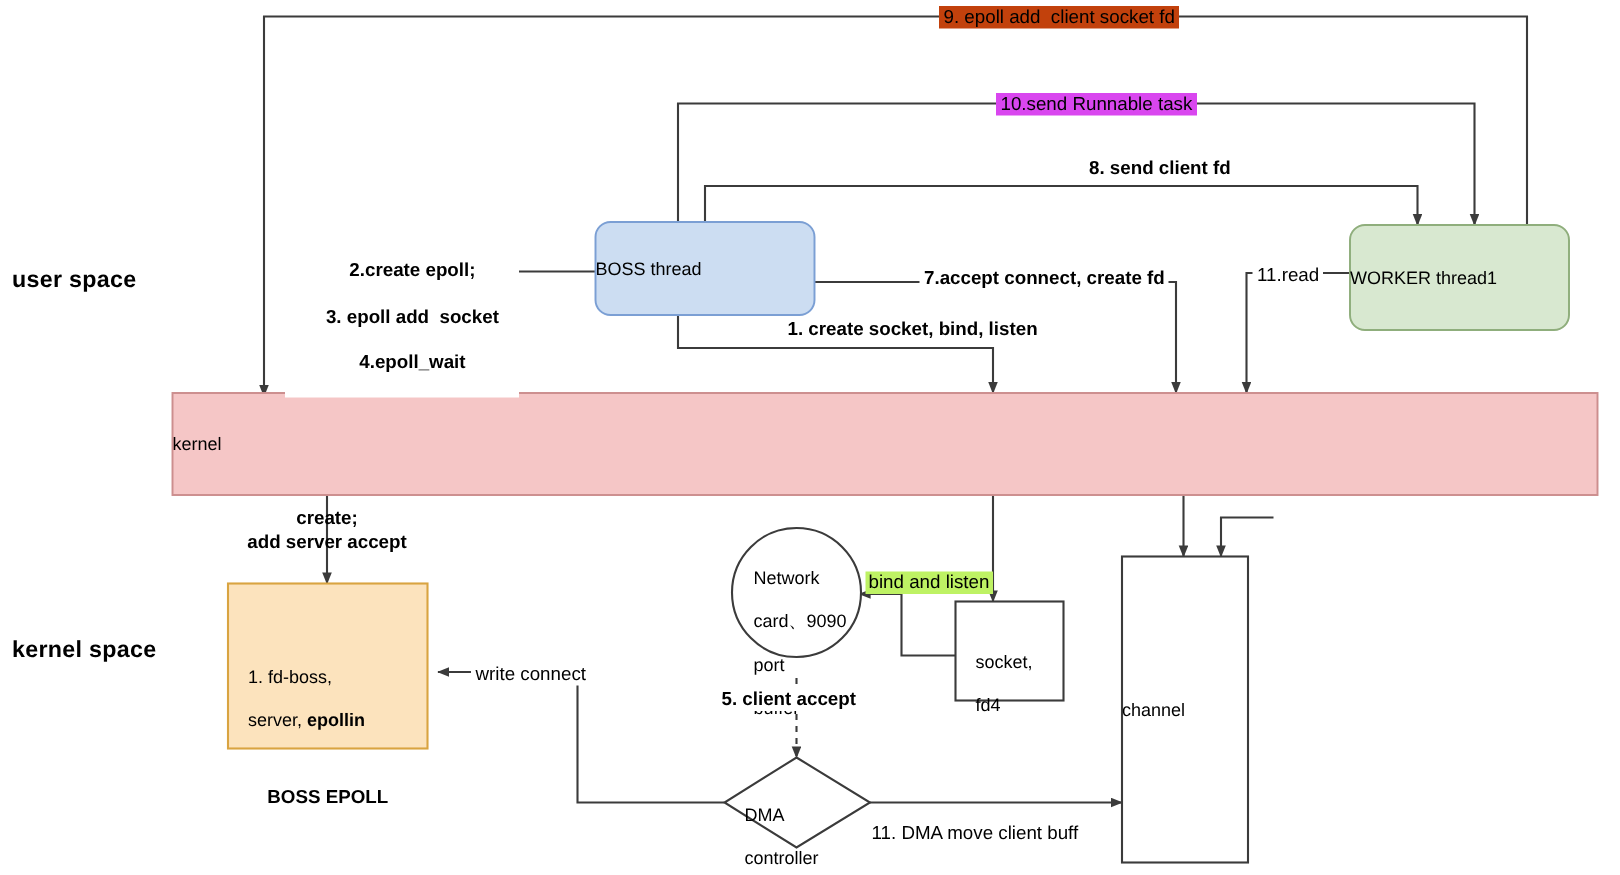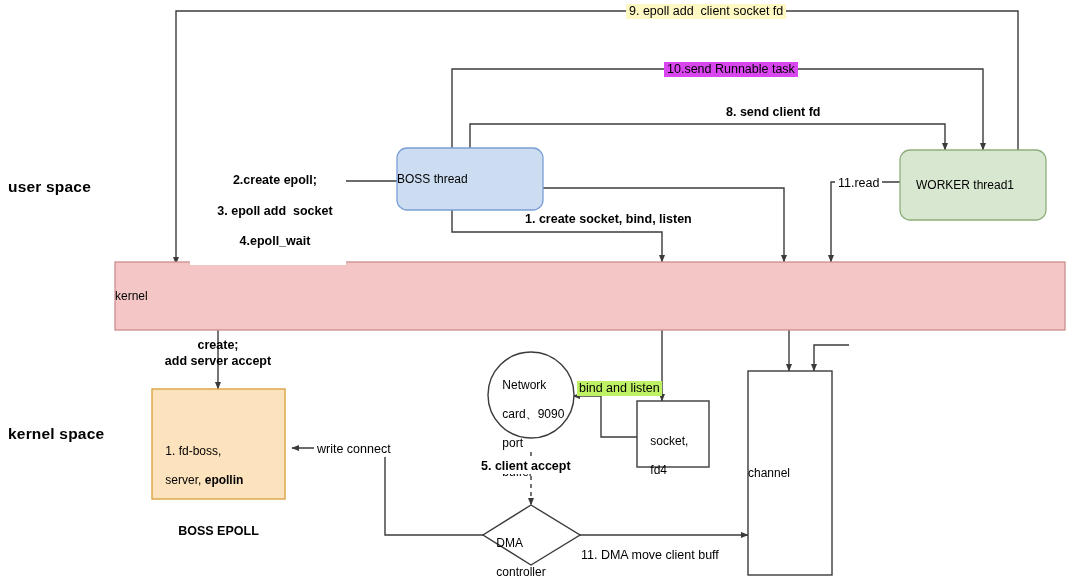--- a/index.html
+++ b/index.html
@@ -71,21 +71,21 @@
     <rect x="115" y="262" width="950" height="68" fill="#f5c6c6" stroke="#cc8e8e" stroke-width="1.3"></rect>
     <rect x="152" y="389" width="133" height="110" fill="#fce3bd" stroke="#d9a441" stroke-width="1.4"></rect>
     <rect x="397" y="148" width="146" height="62" rx="10" ry="10" fill="#ccddf2" stroke="#7b9fd4" stroke-width="1.3"></rect>
     <rect x="900" y="150" width="146" height="70" rx="10" ry="10" fill="#d8e8d0" stroke="#8fae7c" stroke-width="1.3"></rect>
   </svg>
 
   <div class="lbl zone-label" style="left:8px;top:178px;">user space</div>
   <div class="lbl zone-label" style="left:8px;top:425px;">kernel space</div>
 
   <div class="lbl node-text" style="left:397px;top:172px;width:146px;">BOSS thread</div>
-  <div class="lbl node-text" style="left:900px;top:178px;width:146px;margin-left:16px;">WORKER thread1</div>
+  <div class="lbl node-text" style="left:900px;top:178px;width:146px;">WORKER thread1</div>
   <div class="lbl node-text" style="left:115px;top:289px;width:820px;">kernel</div>
   <div class="lbl node-text" style="left:748px;top:466px;width:84px;">channel</div>
 
   <div class="lbl node-text" style="left:152px;top:429px;width:133px;">
     <span>1. fd-boss,</span><br>
     <span>server, </span><span class="b">epollin</span>
   </div>
   <div class="lbl ann-b ctr" style="left:142px;top:524px;width:153px;">BOSS EPOLL</div>
 
   <div class="lbl node-text" style="left:489px;top:363px;width:85px;">
@@ -98,30 +98,31 @@
   <div class="lbl node-text" style="left:637px;top:419px;width:72px;">
     <span>socket,</span><br>
     <span>fd4</span>
   </div>
 
   <div class="lbl node-text" style="left:483px;top:521px;width:97px;">
     <span>DMA</span><br>
     <span>controller</span>
   </div>
 
-  <div class="lbl ann" style="left:626px;top:4px;background:#fef9c3;padding:0 3px;">9. epoll add  client socket fd</div>
+  <div class="lbl ann" style="left:626px;top:4px;background:#c2410c;padding:0 3px;">9. epoll add  client socket fd</div>
   <div class="lbl ann" style="left:664px;top:62px;background:#d946ef;padding:0 3px;">10.send Runnable task</div>
   <div class="lbl ann-b" style="left:723px;top:105px;background:#fff;padding:0 3px;">8. send client fd</div>
 
   <div class="lbl ann-b ctr" style="left:190px;top:158px;width:156px;background:#fff;">
     <span>2.create epoll;</span><br>
     <span>3. epoll add  socket</span><br>
     <span>4.epoll_wait</span>
   </div>
 
+  <div class="lbl ann-b" style="left:613px;top:178px;background:#fff;padding:0 3px;">7.accept connect, create fd</div>
   <div class="lbl ann-b" style="left:522px;top:212px;background:#fff;padding:0 3px;">1. create socket, bind, listen</div>
   <div class="lbl ann" style="left:835px;top:176px;background:#fff;padding:0 3px;">11.read</div>
 
   <div class="lbl ann-b ctr" style="left:130px;top:338px;width:176px;line-height:1.25;"><span>create;</span><br><span>add server accept</span></div>
 
   <div class="lbl ann" style="left:314px;top:442px;background:#fff;padding:0 3px;">write connect</div>
   <div class="lbl ann" style="left:577px;top:381px;background:#bef264;padding:0 2px;">bind and listen</div>
   <div class="lbl ann-b" style="left:478px;top:459px;background:#fff;padding:0 3px;">5. client accept</div>
   <div class="lbl ann" style="left:578px;top:548px;background:#fff;padding:0 3px;">11. DMA move client buff</div>
 

